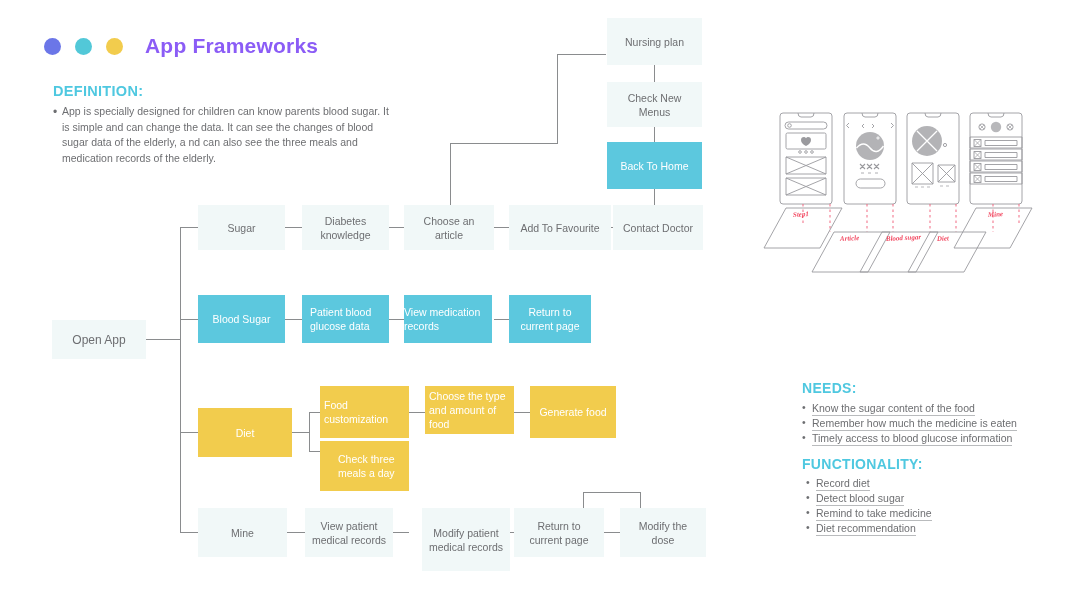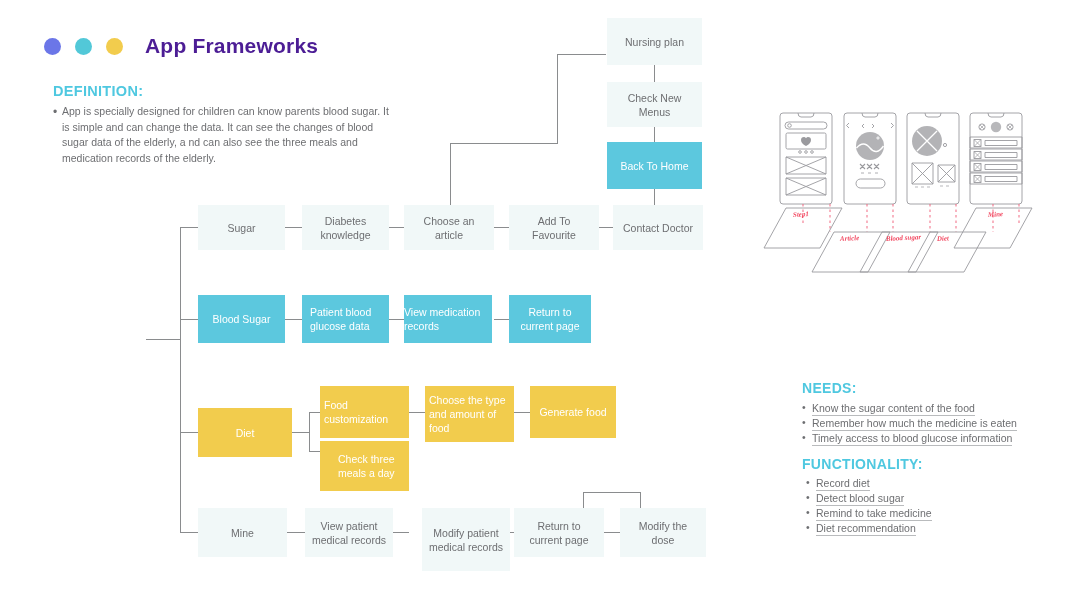--- a/index.html
+++ b/index.html
@@ -14,21 +14,21 @@
   #stage{position:relative;width:1067px;height:600px;}
 
   
   .dots{position:absolute;left:44px;top:38px;display:flex;gap:14px;}
   .dot{width:17px;height:17px;border-radius:50%;}
   .dot.d1{background:#6b76e8;}
   .dot.d2{background:#52c8d8;}
   .dot.d3{background:#f2cc4d;}
   .apptitle{
     position:absolute;left:145px;top:34px;
-    font-size:21px;font-weight:bold;color:#4c1d95;letter-spacing:.2px;
+    font-size:21px;font-weight:bold;color:#8b5cf6;letter-spacing:.2px;
   }
 
   
   .def-head{
     position:absolute;left:53px;top:83px;
     font-size:14.5px;font-weight:bold;color:#4fc8e0;letter-spacing:.3px;
   }
   .def-body{
     position:absolute;left:53px;top:104px;width:340px;
     font-size:10.5px;line-height:15.5px;color:#6d6e71;
@@ -122,35 +122,36 @@
   <div class="ln lnh" style="left:604px;top:532px;width:16px;"></div>
 
   <div class="ln lnh" style="left:583px;top:492px;width:58px;"></div>
   <div class="ln lnv" style="left:583px;top:492px;height:16px;"></div>
   <div class="ln lnv" style="left:640px;top:492px;height:16px;"></div>
 
   <div class="node light" style="left:607px;top:18px;width:95px;height:47px;">Nursing plan</div>
   <div class="node light" style="left:607px;top:82px;width:95px;height:45px;">Check New Menus</div>
   <div class="node cyan" style="left:607px;top:142px;width:95px;height:47px;">Back To Home</div>
 
+  <div class="node light" style="left:52px;top:320px;width:94px;height:39px;font-size:12px;">Open App</div>
 
   <div class="node light" style="left:198px;top:205px;width:87px;height:45px;">Sugar</div>
   <div class="node light" style="left:302px;top:205px;width:87px;height:45px;">Diabetes knowledge</div>
   <div class="node light" style="left:404px;top:205px;width:90px;height:45px;">Choose an article</div>
-  <div class="node light" style="left:509px;top:205px;width:90px;height:45px;">Add To Favourite</div>
+  <div class="node light" style="left:509px;top:205px;width:102px;height:45px;">Add To Favourite</div>
   <div class="node light" style="left:613px;top:205px;width:90px;height:45px;">Contact Doctor</div>
 
   <div class="node cyan" style="left:198px;top:295px;width:87px;height:48px;">Blood Sugar</div>
   <div class="node cyan lalign" style="left:302px;top:295px;width:87px;height:48px;padding-left:8px;">Patient blood glucose data</div>
   <div class="node cyan lalign" style="left:404px;top:295px;width:88px;height:48px;padding-left:0;">View medication records</div>
   <div class="node cyan" style="left:509px;top:295px;width:82px;height:48px;">Return to current page</div>
 
   <div class="node yellow" style="left:198px;top:408px;width:94px;height:49px;">Diet</div>
   <div class="node yellow lalign" style="left:320px;top:386px;width:89px;height:52px;padding-left:4px;">Food customization</div>
-  <div class="node yellow lalign" style="left:425px;top:386px;width:89px;height:56px;padding-left:4px;">Choose the type and amount of food</div>
+  <div class="node yellow lalign" style="left:425px;top:386px;width:89px;height:48px;padding-left:4px;">Choose the type and amount of food</div>
   <div class="node yellow" style="left:530px;top:386px;width:86px;height:52px;">Generate food</div>
   <div class="node yellow lalign" style="left:320px;top:441px;width:89px;height:50px;padding-left:18px;">Check three meals a day</div>
 
   <div class="node light" style="left:198px;top:508px;width:89px;height:49px;">Mine</div>
   <div class="node light" style="left:305px;top:508px;width:88px;height:49px;">View patient medical records</div>
   <div class="node light" style="left:410px;top:508px;width:88px;height:63px;margin-left:12px;">Modify patient medical records</div>
   <div class="node light" style="left:514px;top:508px;width:90px;height:49px;">Return to current page</div>
   <div class="node light" style="left:620px;top:508px;width:86px;height:49px;">Modify the dose</div>
 
   <div class="sec-head" style="left:802px;top:380px;">NEEDS:</div>

